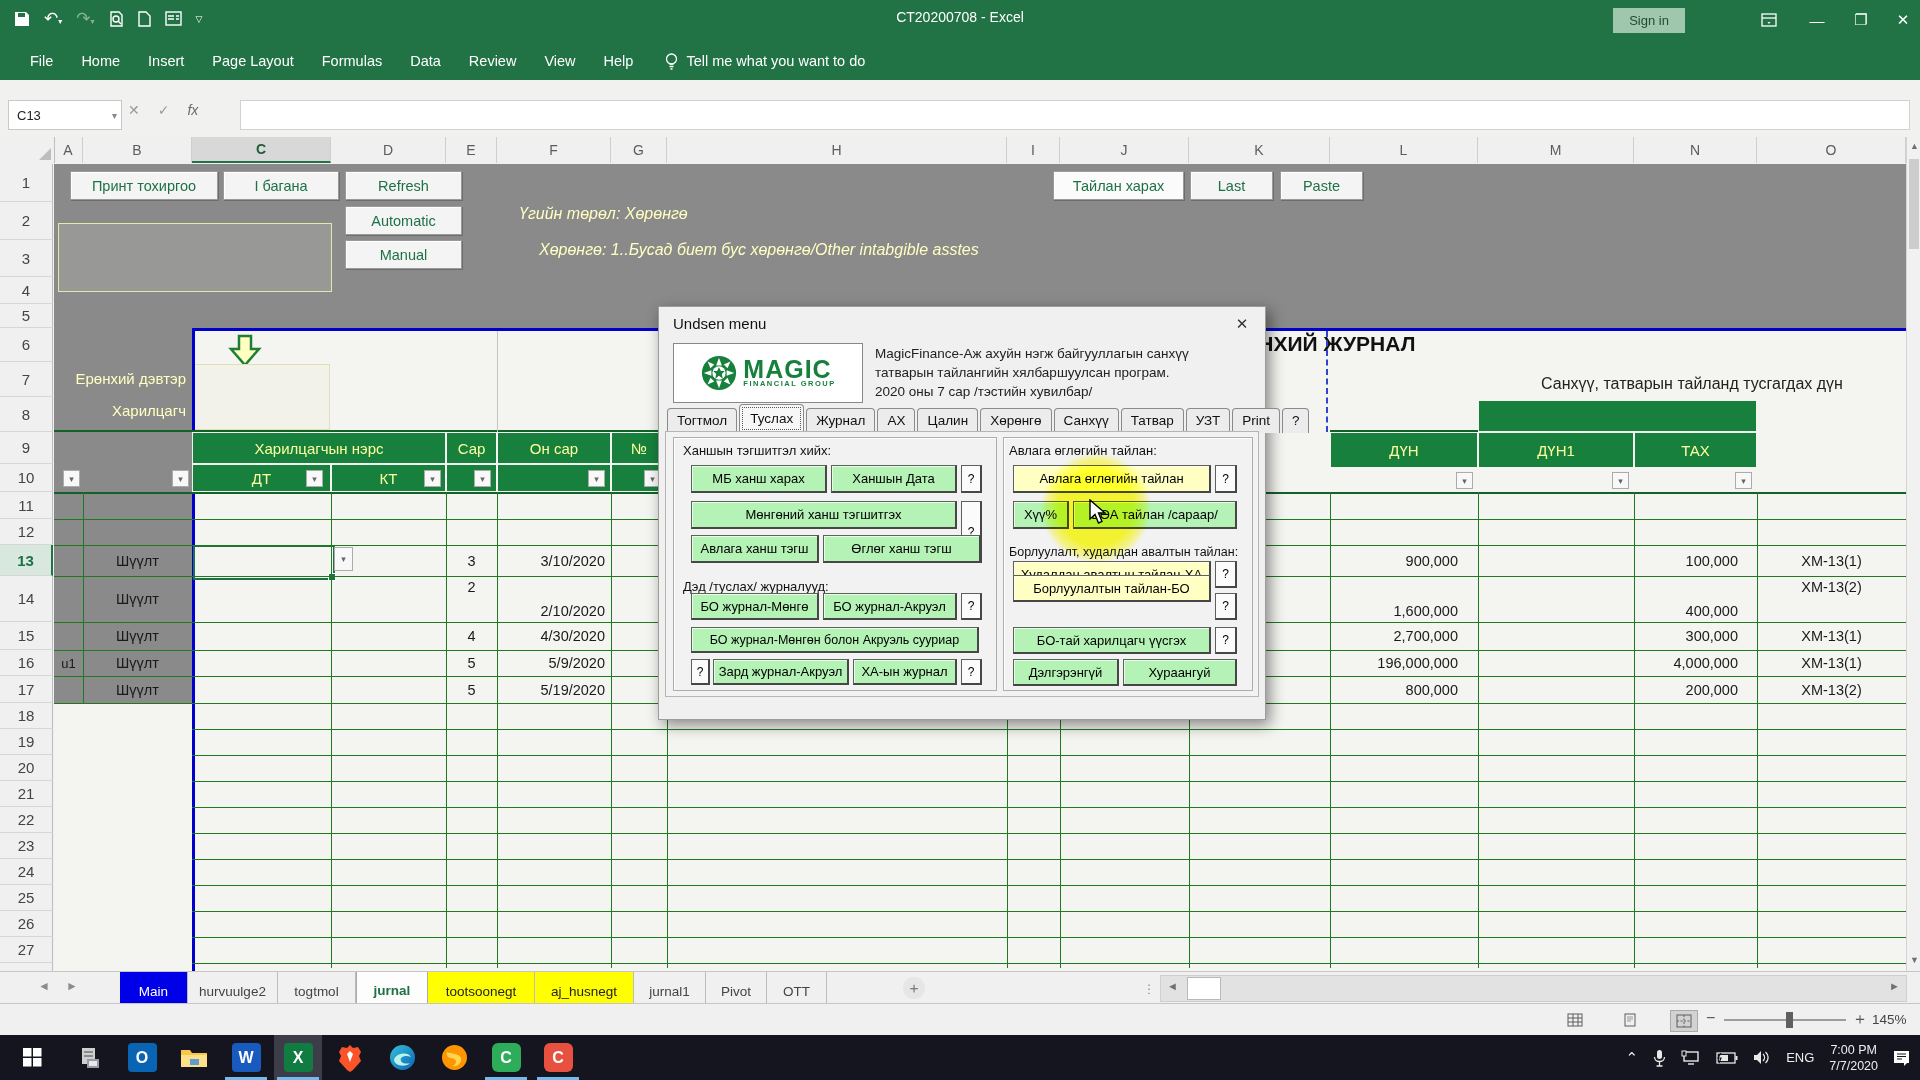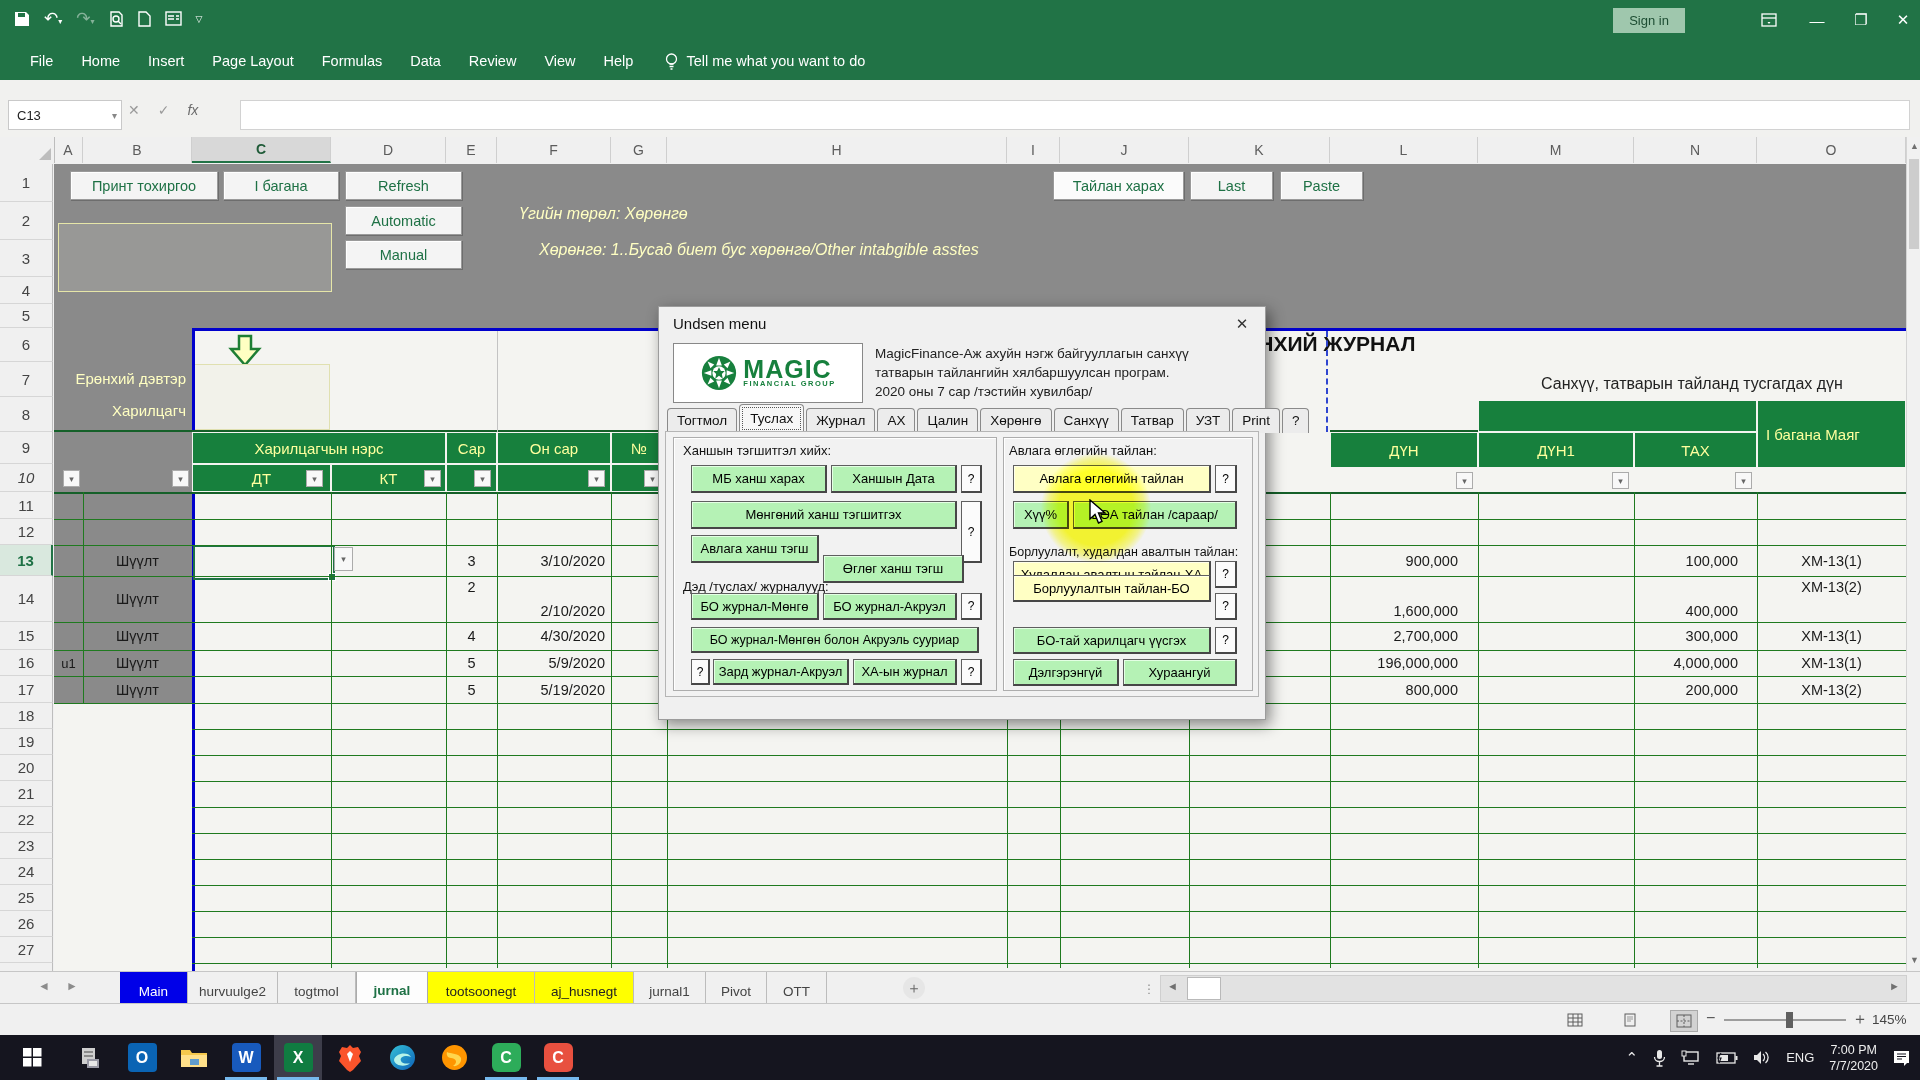--- a/index.html
+++ b/index.html
@@ -134,20 +134,21 @@
         </svg>
       <svg width="13" height="16" viewBox="0 0 13 16">
           <path fill="none" stroke="#fff" stroke-width="1.4" d="M1 1h7l4 4v10H1z"></path>
         </svg>
       <svg width="17" height="15" viewBox="0 0 17 15">
           <rect x="1" y="1" width="15" height="13" fill="none" stroke="#fff" stroke-width="1.4"></rect>
           <path stroke="#fff" stroke-width="1.4" d="M3 5h6M3 8h6M11 5h3M11 8h3"></path>
         </svg>
       <span style="font-size:9px;">▽</span>
     </div>
+    <div class="win-title">CT20200708  -  Excel</div>
     <div class="signin">Sign in</div>
     <div class="winbtn" style="left:1752px;">
       <svg width="16" height="14" viewBox="0 0 16 14">
           <rect x="1" y="1" width="14" height="12" fill="none" stroke="#fff" stroke-width="1.3"></rect>
           <path stroke="#fff" stroke-width="1.3" d="M1 5h14M8 8l0 0"></path>
           <path fill="#fff" d="M6.5 9l1.5 2 1.5-2z"></path>
         </svg>
     </div>
     <div class="winbtn" style="left:1800px;">—</div>
     <div class="winbtn" style="left:1844px;">❐</div>
@@ -251,21 +252,20 @@
     <div class="ghead" style="left:446px;top:268px;width:51px;height:32px;">Сар</div>
     <div class="ghead" style="left:497px;top:268px;width:114px;height:32px;">Он сар</div>
     <div class="ghead" style="left:611px;top:268px;width:56px;height:32px;">№</div>
     <div class="ghead" style="left:192px;top:300px;width:139px;height:28px;">ДТ</div>
     <div class="ghead" style="left:331px;top:300px;width:115px;height:28px;">КТ</div>
     <div class="ghead" style="left:446px;top:300px;width:51px;height:28px;"></div>
     <div class="ghead" style="left:497px;top:300px;width:114px;height:28px;"></div>
     <div class="ghead" style="left:611px;top:300px;width:56px;height:28px;"></div>
 
     <div class="ghead" style="left:1478px;top:236px;width:279px;height:32px;"></div>
-    <div class="ghead" style="left:1757px;top:236px;width:149px;height:68px;justify-content:flex-start;padding-left:8px;">I багана Маяг</div>
     <div class="ghead" style="left:1330px;top:268px;width:148px;height:36px;">ДҮН</div>
     <div class="ghead" style="left:1478px;top:268px;width:156px;height:36px;">ДҮН1</div>
     <div class="ghead" style="left:1634px;top:268px;width:123px;height:36px;">ТАХ</div>
 
     <div class="ddbtn" style="left:63px;top:306px;">▾</div>
     <div class="ddbtn" style="left:172px;top:306px;">▾</div>
     <div class="ddbtn" style="left:306px;top:306px;">▾</div>
     <div class="ddbtn" style="left:424px;top:306px;">▾</div>
     <div class="ddbtn" style="left:474px;top:306px;">▾</div>
     <div class="ddbtn" style="left:588px;top:306px;">▾</div>
@@ -353,21 +353,21 @@
   <div class="abs" style="left:0;top:164px;width:54px;height:807px;background:#f0f0f0;overflow:hidden;" id="rowhdr">
       <div class="rowcell" style="top: 0px; height: 38px;">1</div>
       <div class="rowcell" style="top: 38px; height: 38px;">2</div>
       <div class="rowcell" style="top: 76px; height: 37px;">3</div>
       <div class="rowcell" style="top: 113px; height: 27px;">4</div>
       <div class="rowcell" style="top: 140px; height: 24px;">5</div>
       <div class="rowcell" style="top: 164px; height: 34px;">6</div>
       <div class="rowcell" style="top: 198px; height: 35px;">7</div>
       <div class="rowcell" style="top: 233px; height: 35px;">8</div>
       <div class="rowcell" style="top: 268px; height: 32px;">9</div>
-      <div class="rowcell" style="top: 300px; height: 28px; font-style: italic;">10</div>
+      <div class="rowcell" style="top: 300px; height: 28px;">10</div>
       <div class="rowcell" style="top: 328px; height: 27px;">11</div>
       <div class="rowcell" style="top: 355px; height: 26px;">12</div>
       <div class="rowcell sel" style="top: 381px; height: 31px;">13</div>
       <div class="rowcell" style="top: 412px; height: 46px;">14</div>
       <div class="rowcell" style="top: 458px; height: 28px;">15</div>
       <div class="rowcell" style="top: 486px; height: 26px;">16</div>
       <div class="rowcell" style="top: 512px; height: 27px;">17</div>
       <div class="rowcell" style="top: 539px; height: 26px;">18</div>
       <div class="rowcell" style="top: 565px; height: 26px;">19</div>
       <div class="rowcell" style="top: 591px; height: 26px;">20</div>
@@ -436,21 +436,21 @@
     <div class="dgroup" style="left:14px;top:130px;width:322px;height:252px;"></div>
     <div class="dgroup" style="left:344px;top:130px;width:248px;height:252px;"></div>
 
     <div class="dlabel" style="left:24px;top:136px;">Ханшын тэгшитгэл хийх:</div>
     <div class="dbtn" style="left:32px;top:158px;width:136px;height:28px;">МБ ханш харах</div>
     <div class="dbtn" style="left:172px;top:158px;width:126px;height:28px;">Ханшын Дата</div>
     <div class="dbtn q" style="left:302px;top:158px;width:21px;height:28px;">?</div>
     <div class="dbtn" style="left:32px;top:194px;width:266px;height:28px;">Мөнгөний ханш тэгшитгэх</div>
     <div class="dbtn q" style="left:302px;top:194px;width:21px;height:62px;">?</div>
     <div class="dbtn" style="left:32px;top:228px;width:128px;height:28px;">Авлага ханш тэгш</div>
-    <div class="dbtn" style="left:164px;top:228px;width:141px;height:28px;margin-top:20px;">Өглөг ханш тэгш</div>
+    <div class="dbtn" style="left:164px;top:228px;width:158px;height:28px;">Өглөг ханш тэгш</div>
     <div class="dlabel" style="left:24px;top:272px;">Дэд /туслах/ журналууд:</div>
     <div class="dbtn" style="left:32px;top:286px;width:128px;height:27px;">БО журнал-Мөнгө</div>
     <div class="dbtn" style="left:164px;top:286px;width:134px;height:27px;">БО журнал-Акруэл</div>
     <div class="dbtn q" style="left:302px;top:286px;width:21px;height:27px;">?</div>
     <div class="dbtn" style="left:32px;top:320px;width:288px;height:26px;font-size:12.5px;">БО журнал-Мөнгөн болон Акруэль сууриар</div>
     <div class="dbtn q" style="left:32px;top:352px;width:19px;height:26px;">?</div>
     <div class="dbtn" style="left:54px;top:352px;width:136px;height:26px;">Зард журнал-Акруэл</div>
     <div class="dbtn" style="left:194px;top:352px;width:104px;height:26px;">ХА-ын журнал</div>
     <div class="dbtn q" style="left:302px;top:352px;width:21px;height:26px;">?</div>
 

